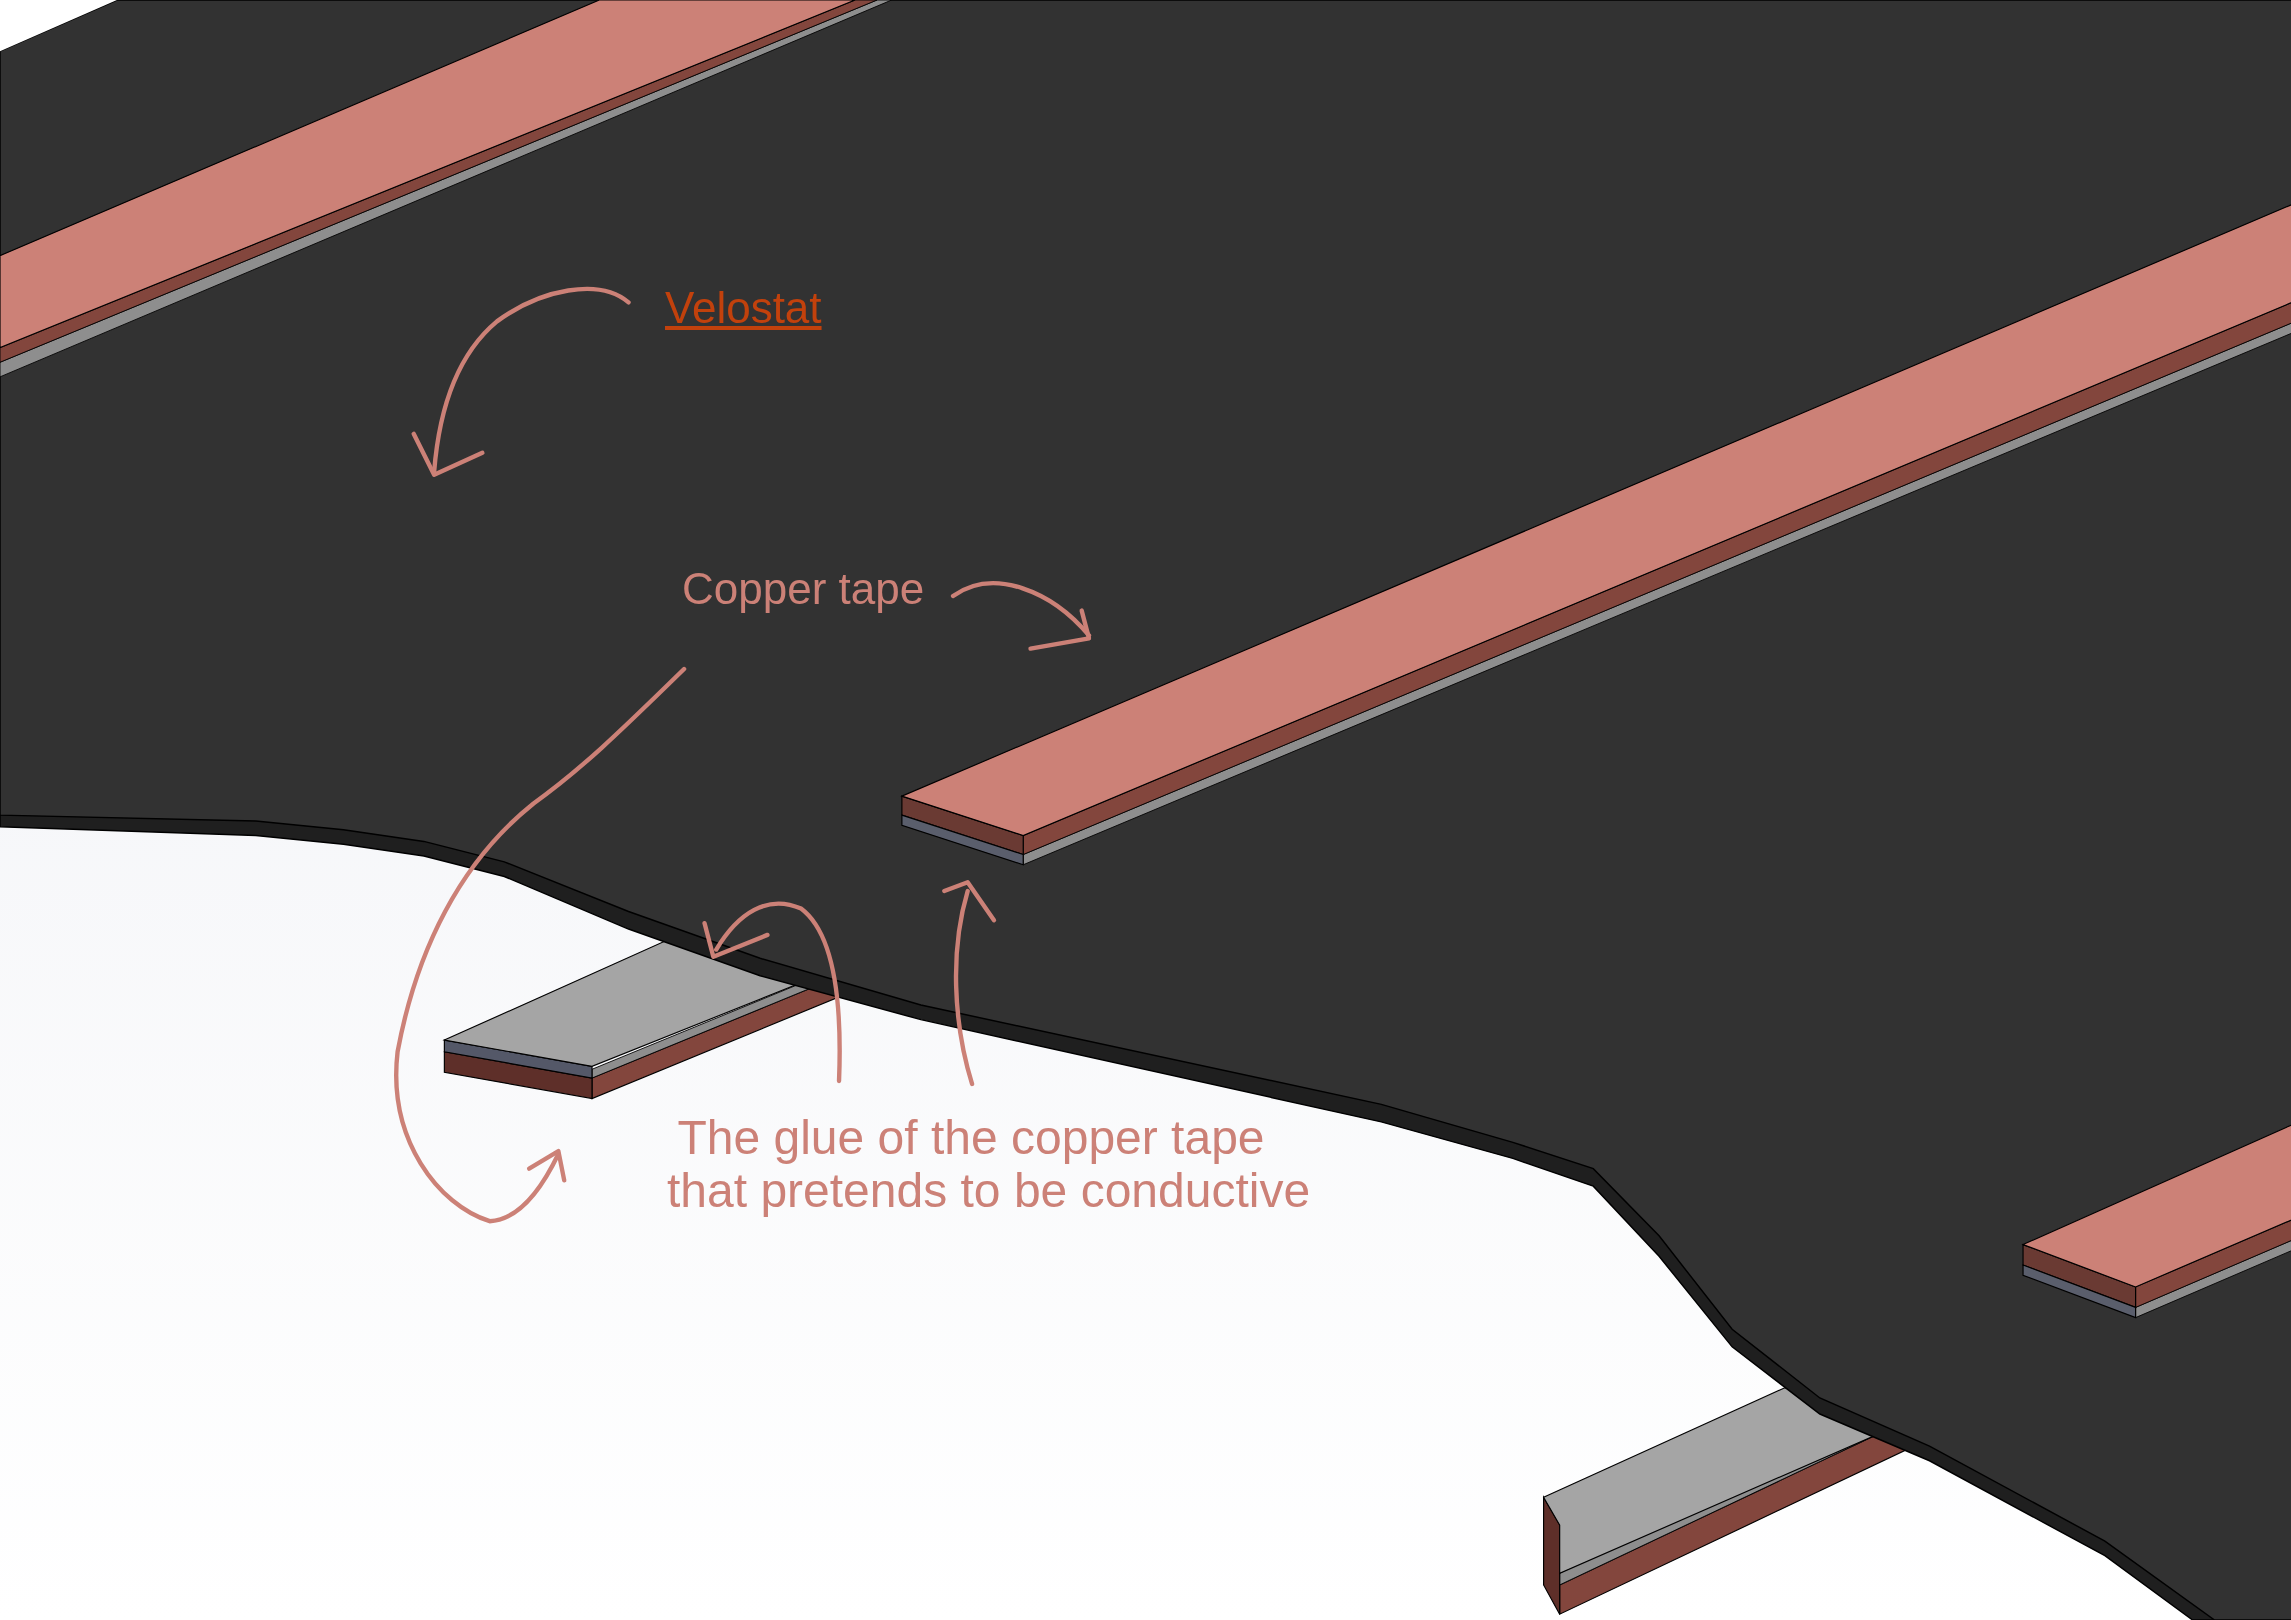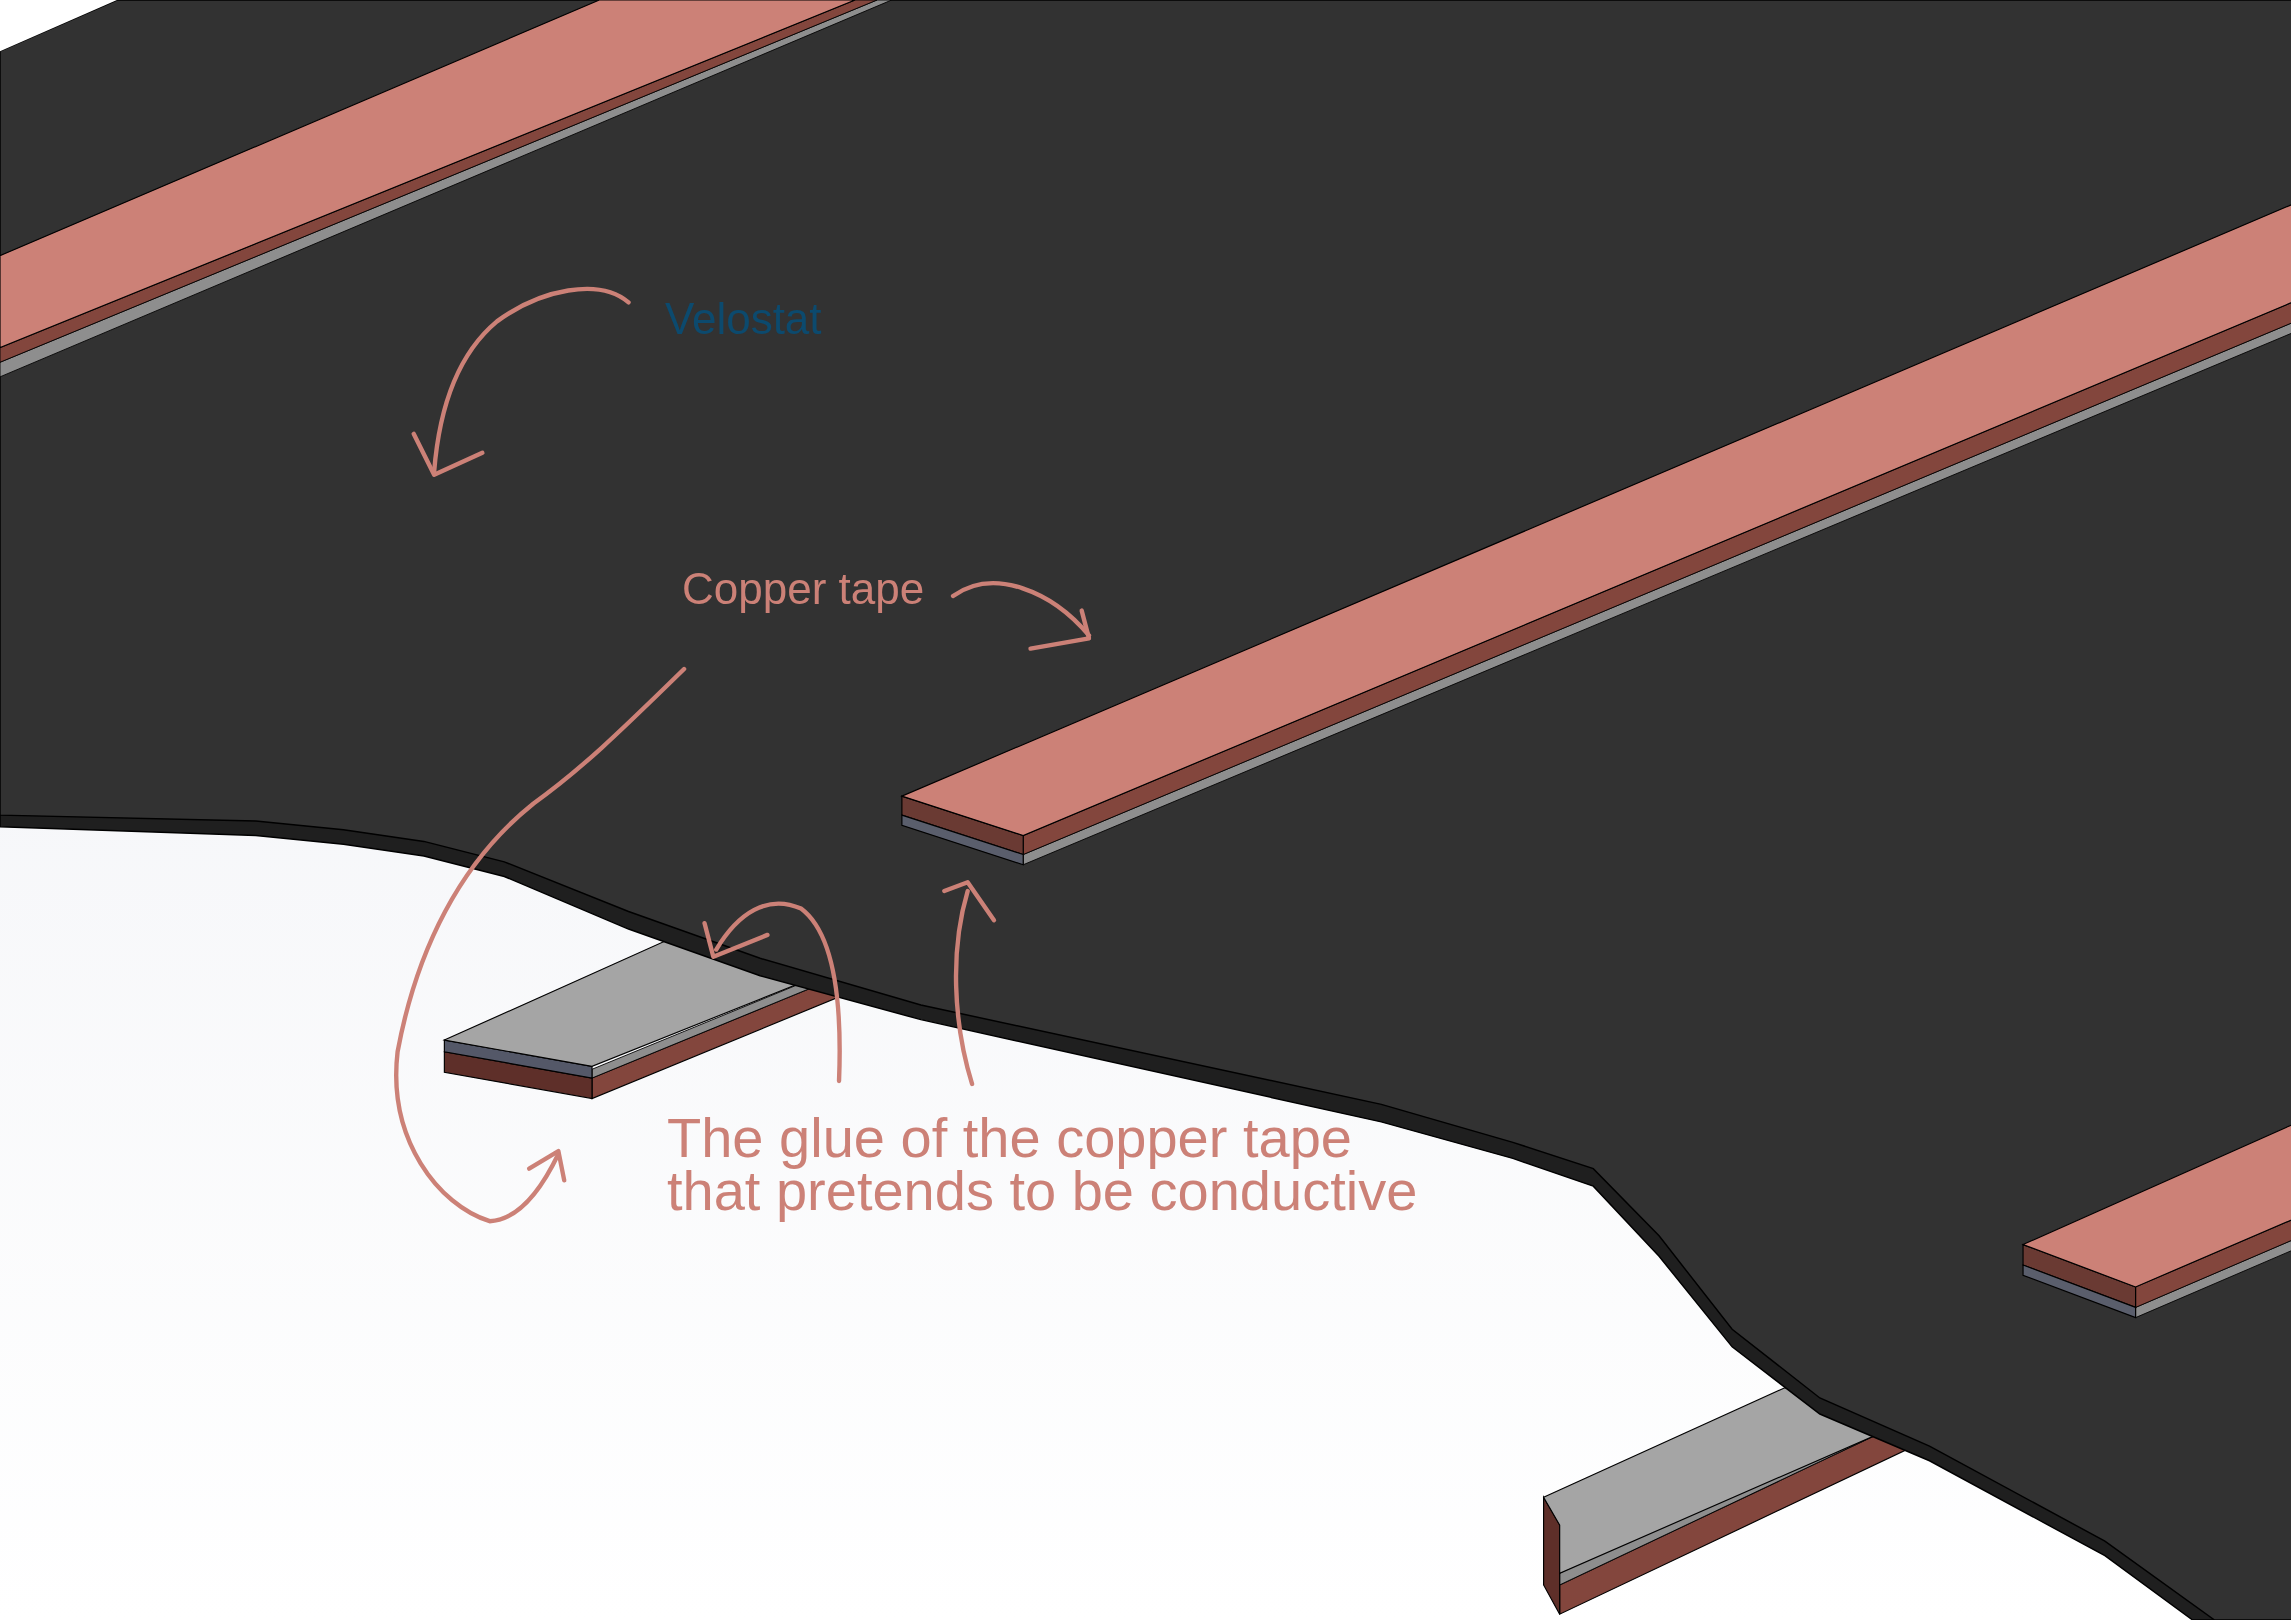--- a/index.html
+++ b/index.html
@@ -89,21 +89,21 @@
     <path d="M362,800 L382,788 L386,808"></path>
 
     <path d="M574,740 C576,690 572,640 548,622 C525,612 505,625 490,650"></path>
     <path d="M482,632 L488,655 L525,640"></path>
 
     <path d="M665,742 C652,700 650,650 662,610"></path>
     <path d="M646,610 L662,604 L680,630"></path>
   </g>
 </svg>
 
-<div class="label" style="left:665px; top:294px; font-size:44px; color:#0c4a6e;">Velostat</div>
+<div class="label" style="left:665px; top:283px; font-size:44px; color:#c2410c;text-decoration:underline;">Velostat</div>
 
 <div class="label" style="left:682px; top:564px; font-size:44px; color:#cc8177;text-align:center;">Copper tape</div>
 
-<div class="label label-center" style="left:667px; top:1111px; width:608px; font-size:56px; color:#cc8177; line-height:53px;">
+<div class="label label-center" style="left:667px; top:1111px; width:608px; font-size:48px; color:#cc8177; line-height:53px;">
   <div>The glue of the copper tape</div>
   <div>that pretends to be conductive</div>
 </div>
 
 
 </body></html>

